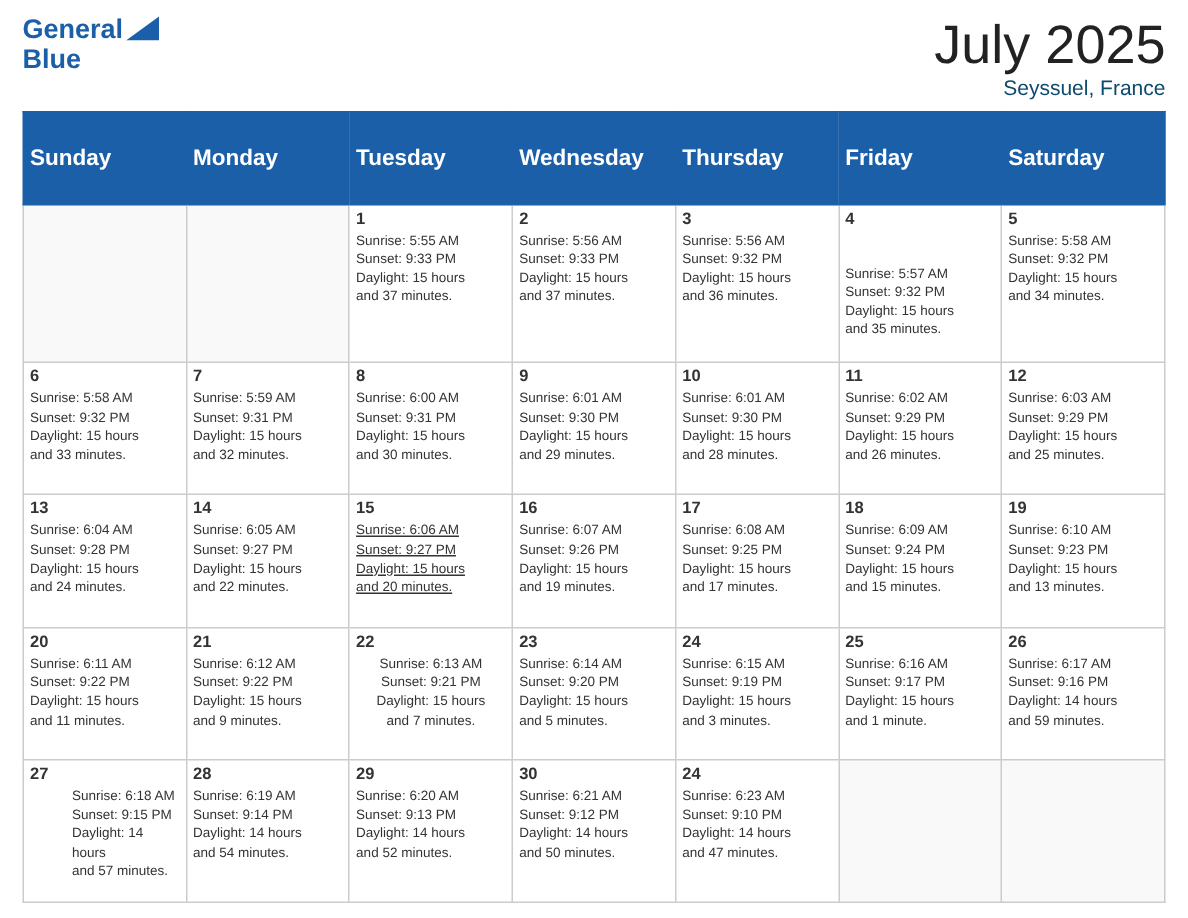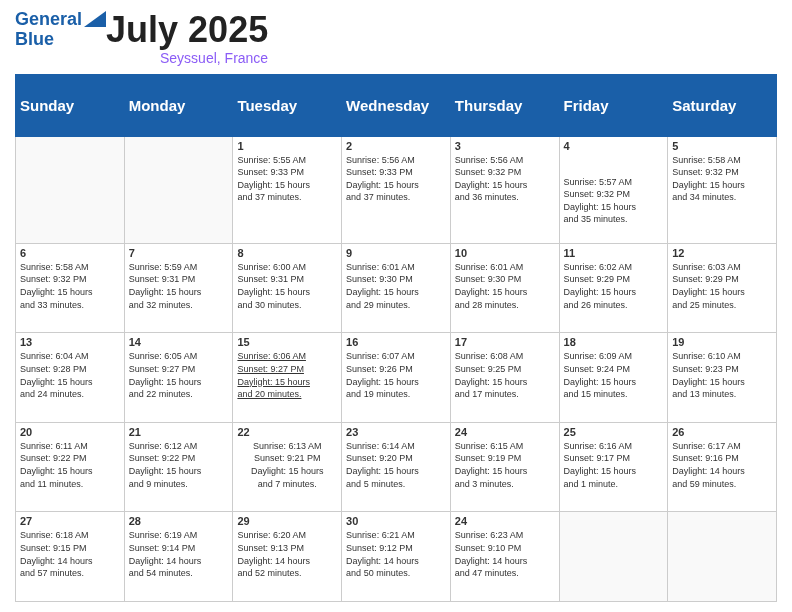--- a/index.html
+++ b/index.html
@@ -12,48 +12,48 @@
     }
     .page {
       width: 792px;
       height: 612px;
       padding: 10px 15px;
       display: flex;
       flex-direction: column;
     }
     .header {
       display: flex;
-      justify-content: flex-start;
+      justify-content: space-between;
       align-items: flex-start;
       margin-bottom: 8px;
     }
     .logo {
       display: flex;
       flex-direction: column;
       align-items: flex-start;
     }
     .logo-text {
       font-size: 18px;
       font-weight: bold;
       color: #333;
       line-height: 1.1;
     }
     .logo-text span.blue { color: #1a5fa8; }
     .title-block {
       text-align: right;
     }
     .month-title {
       font-size: 36px;
-      font-weight: bold;
+      font-weight: normal;
       color: #222;
       line-height: 1.1;
     }
     .location {
       font-size: 14px;
-      color: #8b5cf6;
+      color: #0c4a6e;
     }
     .calendar {
       flex: 1;
       border: 1px solid #ccc;
       border-collapse: collapse;
       width: 100%;
       table-layout: fixed;
     }
     .calendar th {
       background: #1a5fa8;
@@ -308,21 +308,21 @@
             <span class="day-num">26</span>
             <div class="day-info" style="white-space: pre-line;">Sunrise: 6:17 AM
 Sunset: 9:16 PM
 Daylight: 14 hours
 and 59 minutes.</div>
           </td>
         </tr>
         <tr>
           <td>
             <span class="day-num">27</span>
-            <div class="day-info" style="white-space: pre-line;">Sunrise: 6:18 AM
+            <div class="day-info" style="white-space: pre-line; margin-left: 28px;">Sunrise: 6:18 AM
 Sunset: 9:15 PM
 Daylight: 14 hours
 and 57 minutes.</div>
           </td>
           <td>
             <span class="day-num">28</span>
             <div class="day-info" style="white-space: pre-line;">Sunrise: 6:19 AM
 Sunset: 9:14 PM
 Daylight: 14 hours
 and 54 minutes.</div>

